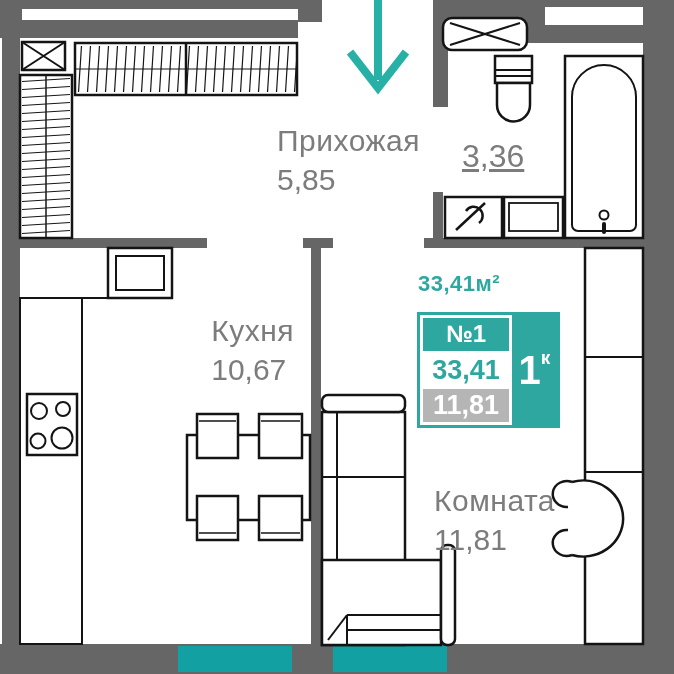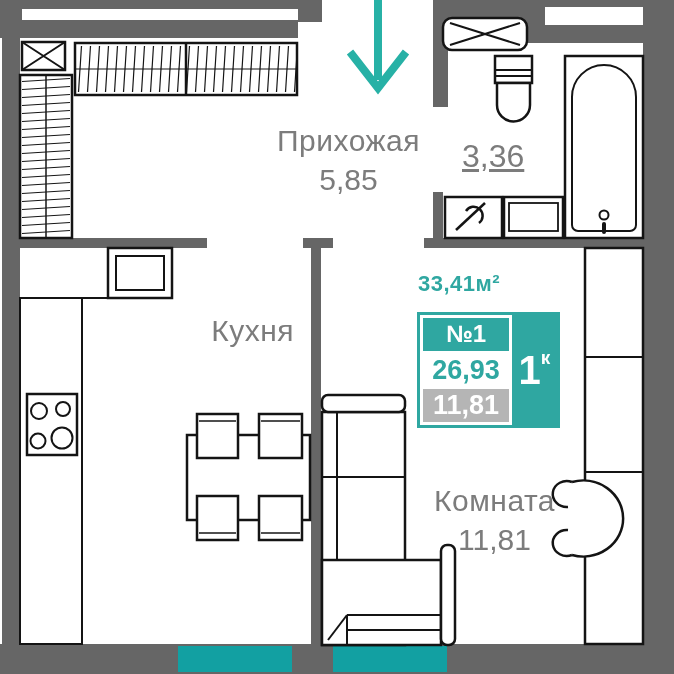--- a/index.html
+++ b/index.html
@@ -6,21 +6,21 @@
   .plan{
     position:relative;width:674px;height:674px;background:#fff;overflow:hidden;
     font-family:"Liberation Sans","DejaVu Sans",sans-serif;
     --wall:#666666;--accent:#2FA7A1;--arrow:#27B1A6;--glass:#12A0A2;
     --label:#7C7C7C;--gray-row:#B5B5B5;
   }
   .wall{position:absolute;background:var(--wall);}
   .niche{position:absolute;background:#ffffff;}
   .glass{position:absolute;background:var(--glass);}
   .furniture{position:absolute;left:0;top:0;pointer-events:none;}
-  .label{position:absolute;color:var(--label);text-align:center;line-height:1.2;}
+  .label{position:absolute;color:var(--label);text-align:left;line-height:1.2;}
   .label .nm{font-size:30px;letter-spacing:.5px;}
   .label .ar{font-size:30px;margin-top:3px;}
   .label.bath{text-align:left;}
   .label.bath .ar{font-size:32px;margin-top:0;}
   .area-title{
     position:absolute;left:418px;top:271px;width:150px;
     color:var(--accent);font-size:22px;font-weight:bold;letter-spacing:.5px;
   }
   .card{
     position:absolute;left:417px;top:312px;width:143px;height:116px;
@@ -182,31 +182,32 @@
 
   <div class="label" style="right:254px;top:123px;">
     <div class="nm">Прихожая</div>
     <div class="ar">5,85</div>
   </div>
   <div class="label bath" style="left:462px;top:137px;text-decoration:underline;">
     <div class="ar">3,36</div>
   </div>
   <div class="label" style="right:380px;top:313px;">
     <div class="nm">Кухня</div>
+    <div class="ar">10,67</div>
   </div>
   <div class="label" style="right:119px;top:435px;margin-top:48px;">
     <div class="nm">Комната</div>
     <div class="ar">11,81</div>
   </div>
 
   <div class="area-title">33,41м²</div>
   <div class="card">
     <div class="card-left">
       <div class="row row-num">№1</div>
-      <div class="row row-total">26,93</div>
+      <div class="row row-total">33,41</div>
       <div class="row row-living">11,81</div>
     </div>
     <div class="card-right">
       <span class="cnt">1</span>
       <span class="unit">к</span>
     </div>
   </div>
 
 </div>
 

